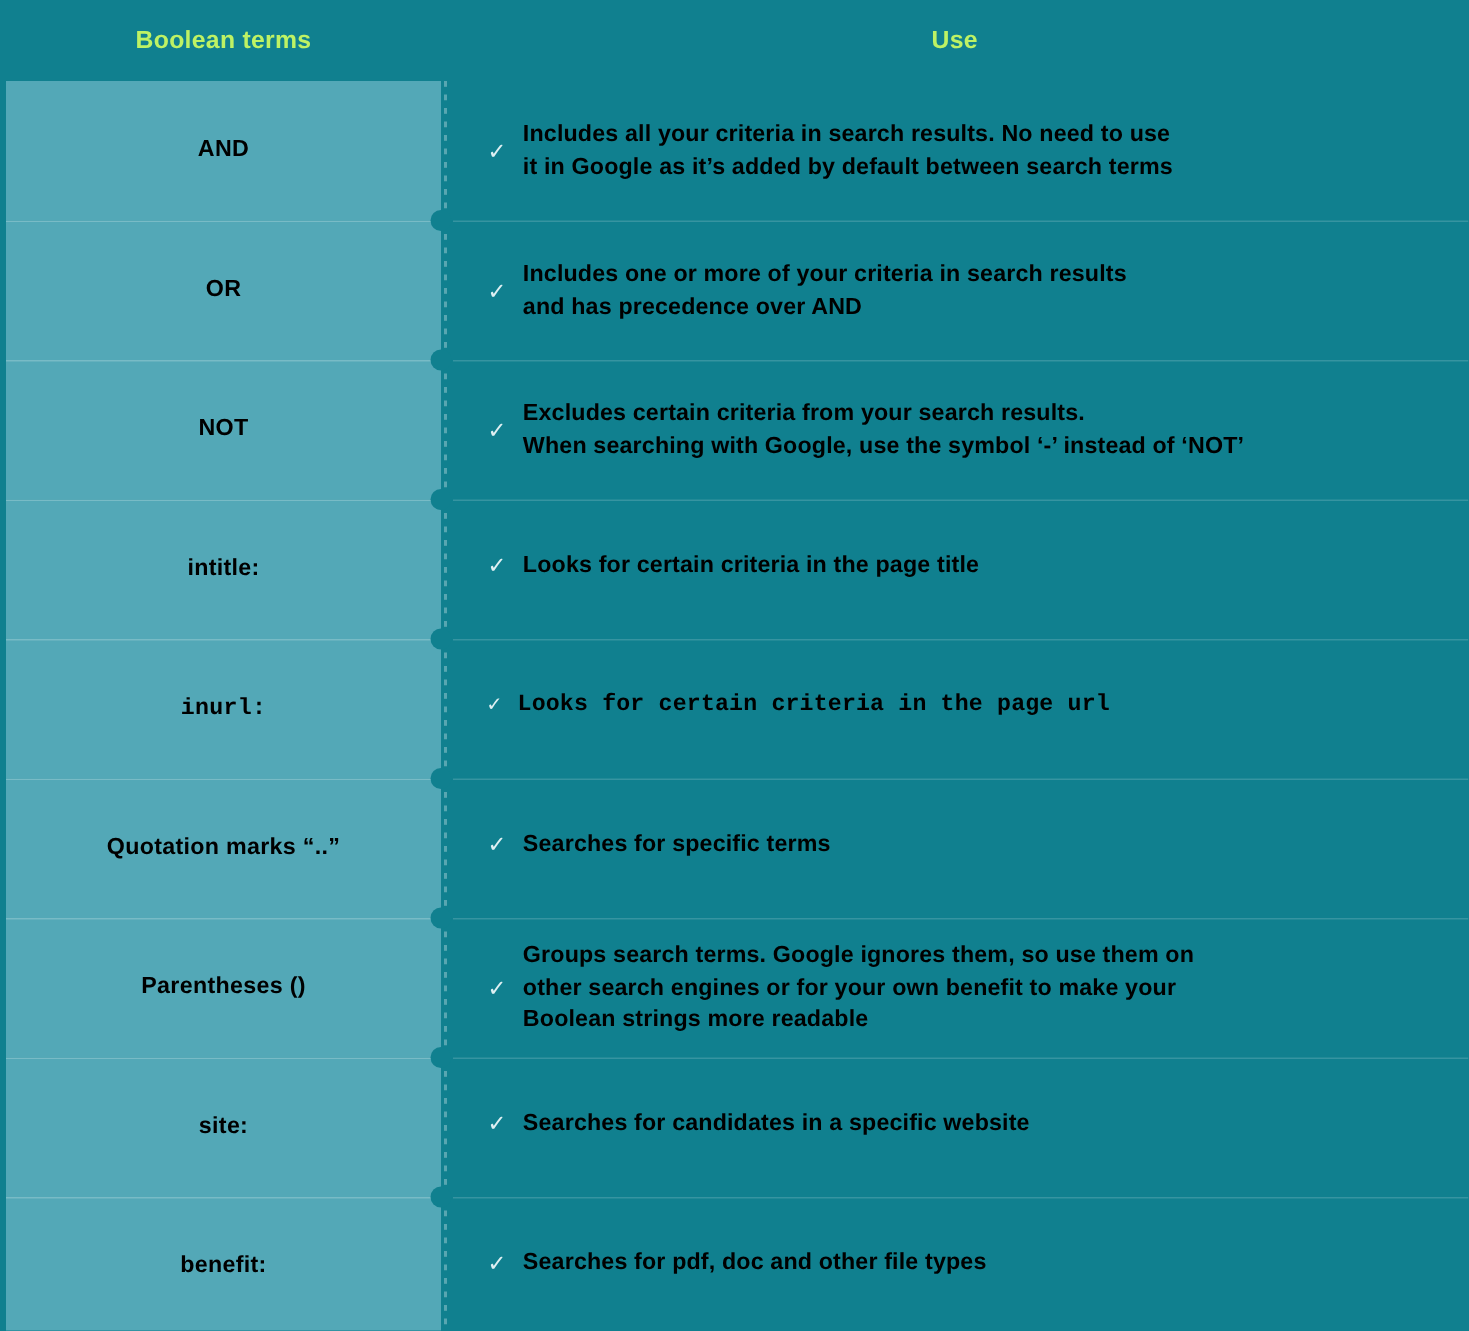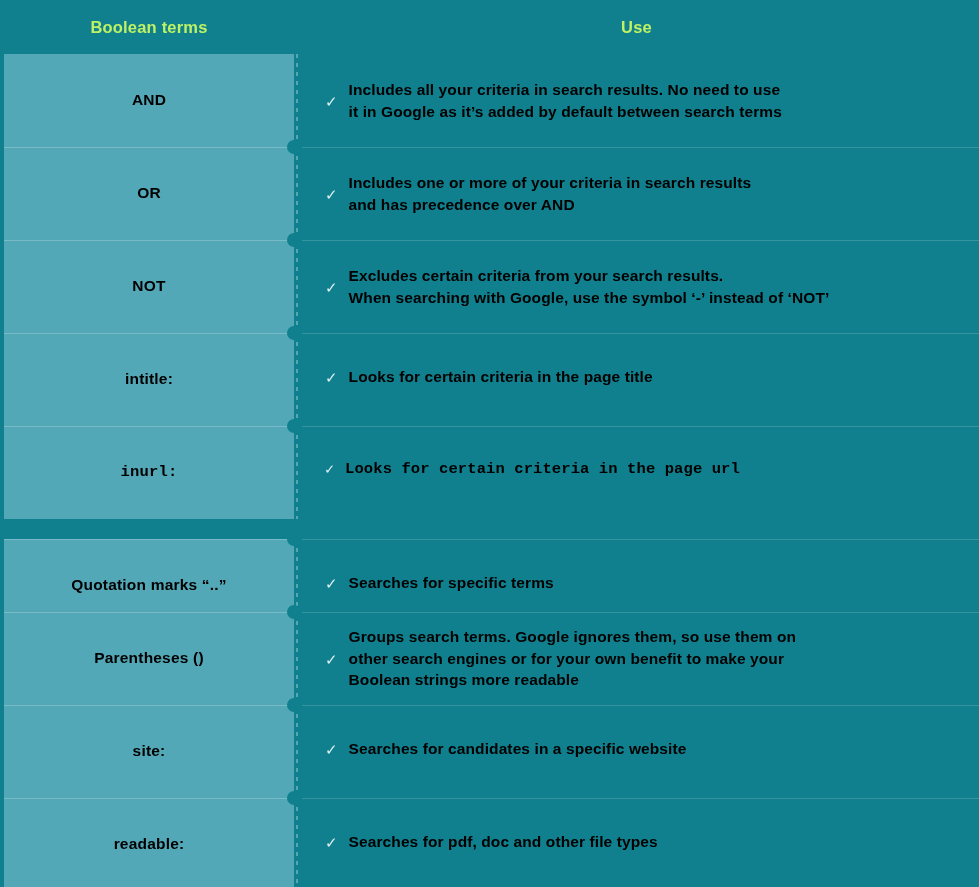--- a/index.html
+++ b/index.html
@@ -246,21 +246,21 @@
         </div>
         <div class="use-cell">
           <div class="use-inner">
             <span class="check-icon">✓</span>
             <span class="use-text">Looks for certain criteria in the page url</span>
           </div>
         </div>
         <div class="perforation"></div>
         <div class="notch"></div>
       </div>
-      <div class="row single" style="top: 485px;">
+      <div class="row single" style="top: 465px;">
         <div class="term-cell">
           <span class="term-label">Quotation marks “..”</span>
         </div>
         <div class="use-cell">
           <div class="use-inner">
             <span class="check-icon">✓</span>
             <span class="use-text">Searches for specific terms</span>
           </div>
         </div>
         <div class="perforation"></div>
@@ -289,21 +289,21 @@
           <div class="use-inner">
             <span class="check-icon">✓</span>
             <span class="use-text">Searches for candidates in a specific website</span>
           </div>
         </div>
         <div class="perforation"></div>
         <div class="notch"></div>
       </div>
       <div class="row single" style="top: 744px;">
         <div class="term-cell">
-          <span class="term-label">readable:</span>
+          <span class="term-label">benefit:</span>
         </div>
         <div class="use-cell">
           <div class="use-inner">
             <span class="check-icon">✓</span>
             <span class="use-text">Searches for pdf, doc and other file types</span>
           </div>
         </div>
         <div class="perforation"></div>
         <div class="notch"></div>
       </div>

